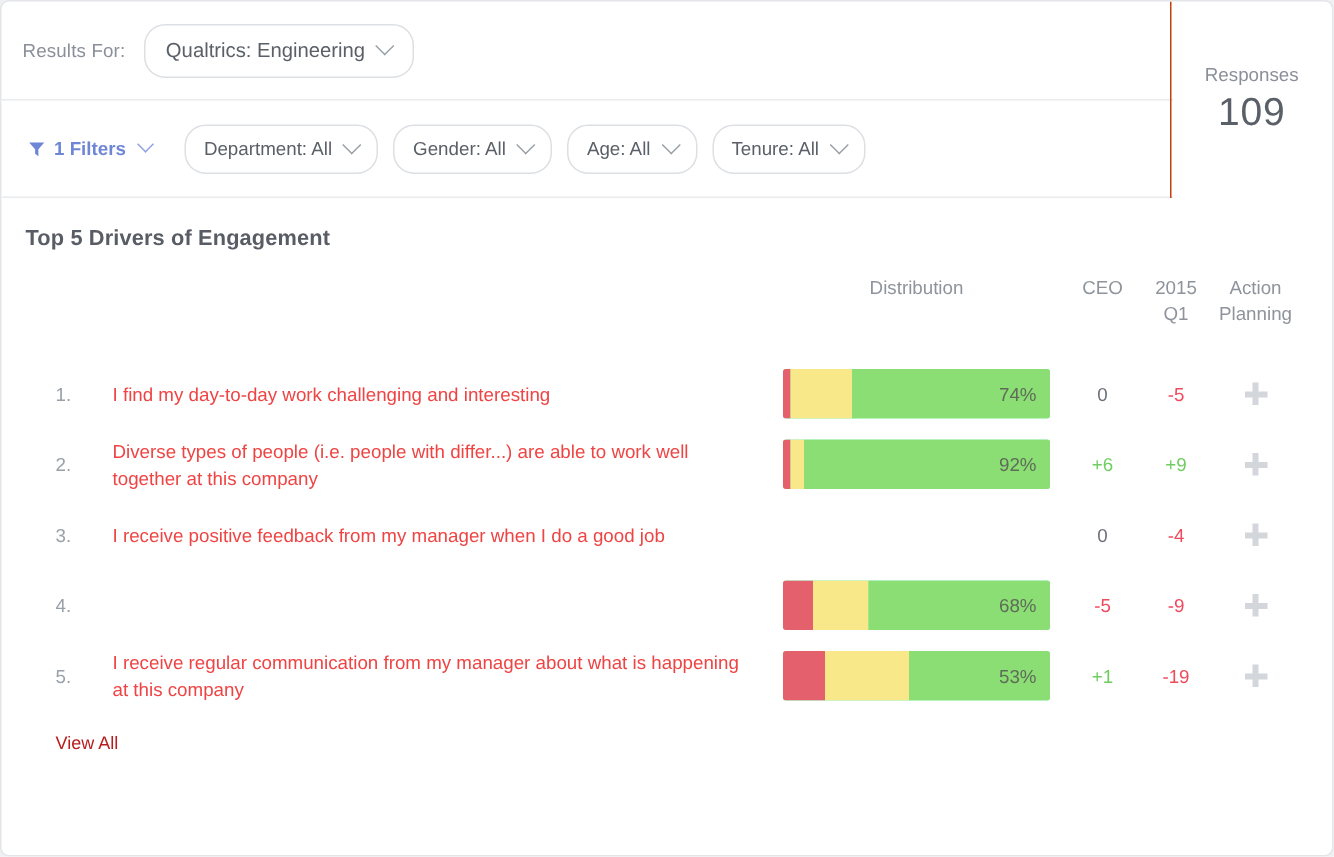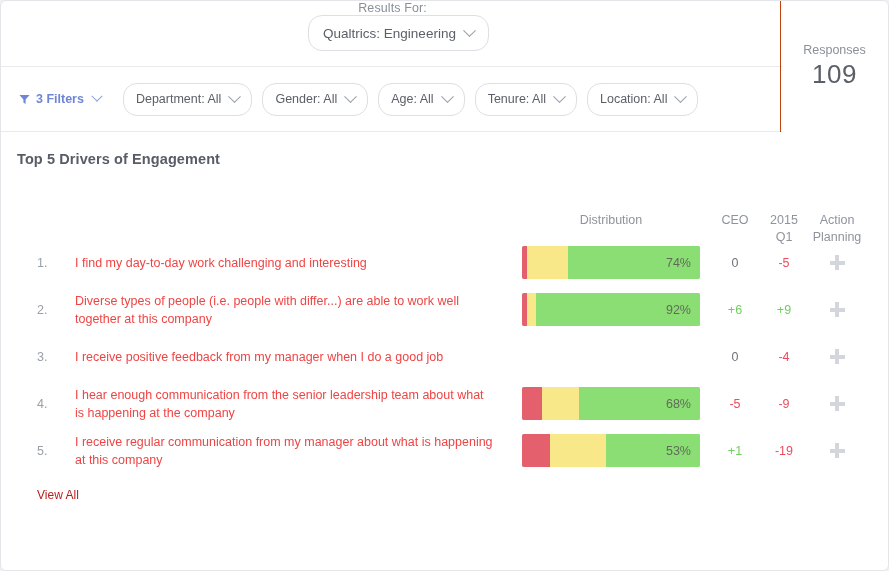--- a/index.html
+++ b/index.html
@@ -20,21 +20,20 @@
 
   
   .topwrap { position: relative; height: 131px; }
 
   .results-row {
     position: absolute; left: 0; top: 0;
     width: 781px; height: 66px;
     display: flex; align-items: center;
     padding-left: 14px;
     border-bottom: 1px solid #e8eaec;
-    flex-direction: column;
   }
   .results-label {
     font-size: 12.5px; color: #8a8f99; letter-spacing: .1px;
     margin-right: 12px;
   }
   .pill {
     display: inline-flex; align-items: center; gap: 9px;
     height: 33px; padding: 0 12px;
     border: 1px solid #dcdfe3; border-radius: 14px;
     background: #fff; cursor: pointer;
@@ -79,21 +78,21 @@
   .responses-label { font-size: 12.5px; color: #8a8f99; }
   .responses-value { font-size: 26px; color: #5b6068; letter-spacing: .5px; }
 
   
   .card-title {
     position: absolute; left: 16px; top: 150px;
     font-size: 14.5px; color: #585d65; font-weight: bold;
     letter-spacing: .1px;
   }
 
-  .col-headers { position: absolute; top: 208px; left: 0; width: 724px; height: 44px; }
+  .col-headers { position: absolute; top: 180px; left: 0; width: 724px; height: 44px; }
   .col-h {
     position: absolute; font-size: 12.5px; color: #8f949c;
     text-align: center; line-height: 17px;
   }
   .col-h.distribution { left: 521px; width: 178px; top: 3px; }
   .col-h.ceo          { left: 706px; width: 56px; top: 3px; }
   .col-h.quarter      { left: 758px; width: 50px; top: 3px; }
   .col-h.action       { left: 800px; width: 72px; top: 3px; }
 
   .rows { position: absolute; top: 238px; left: 0; width: 889px; }
@@ -166,42 +165,38 @@
         <span>Qualtrics: Engineering</span>
         <span class="chev"></span>
       </span>
     </div>
 
     <div class="filter-row">
       <span class="filters-btn">
         <svg class="funnel" viewBox="0 0 12 12">
           <polygon points="0.5,1 11.5,1 7.2,6 7.2,11 4.8,9.2 4.8,6" fill="#6f86d6"></polygon>
         </svg>
-        <span>3 Filters</span>
+        <span>1 Filters</span>
         <span class="chev"></span>
       </span>
 
       <span class="pill">
         <span>Department: All</span>
         <span class="chev"></span>
       </span>
       <span class="pill">
         <span>Gender: All</span>
         <span class="chev"></span>
       </span>
       <span class="pill">
         <span>Age: All</span>
         <span class="chev"></span>
       </span>
       <span class="pill">
         <span>Tenure: All</span>
-        <span class="chev"></span>
-      </span>
-      <span class="pill">
-        <span>Location: All</span>
         <span class="chev"></span>
       </span>
     </div>
 
     <div class="responses-box">
       <div class="responses-label">Responses</div>
       <div class="responses-value">109</div>
     </div>
   </div>
 
@@ -259,21 +254,20 @@
         <div class="row-num">3.</div>
         <div class="row-text">I receive positive feedback from my manager when I do a good job</div>
         <div class="ceo-cell v-zero">0</div>
         <div class="q-cell v-down">-4</div>
         <div class="action-cell">
           <div class="plus"></div>
         </div>
       </div>
       <div class="row">
         <div class="row-num">4.</div>
-        <div class="row-text">I hear enough communication from the senior leadership team about what is happening at the company</div>
         <div class="bar-cell">
           <div class="bar">
             <div class="seg neg" style="width: 11%;"></div>
             <div class="seg neu" style="width: 21%;"></div>
             <div class="seg pos" style="width: 68%;"></div>
             <div class="bar-val">68%</div>
           </div>
         </div>
         <div class="ceo-cell v-down">-5</div>
         <div class="q-cell v-down">-9</div>

